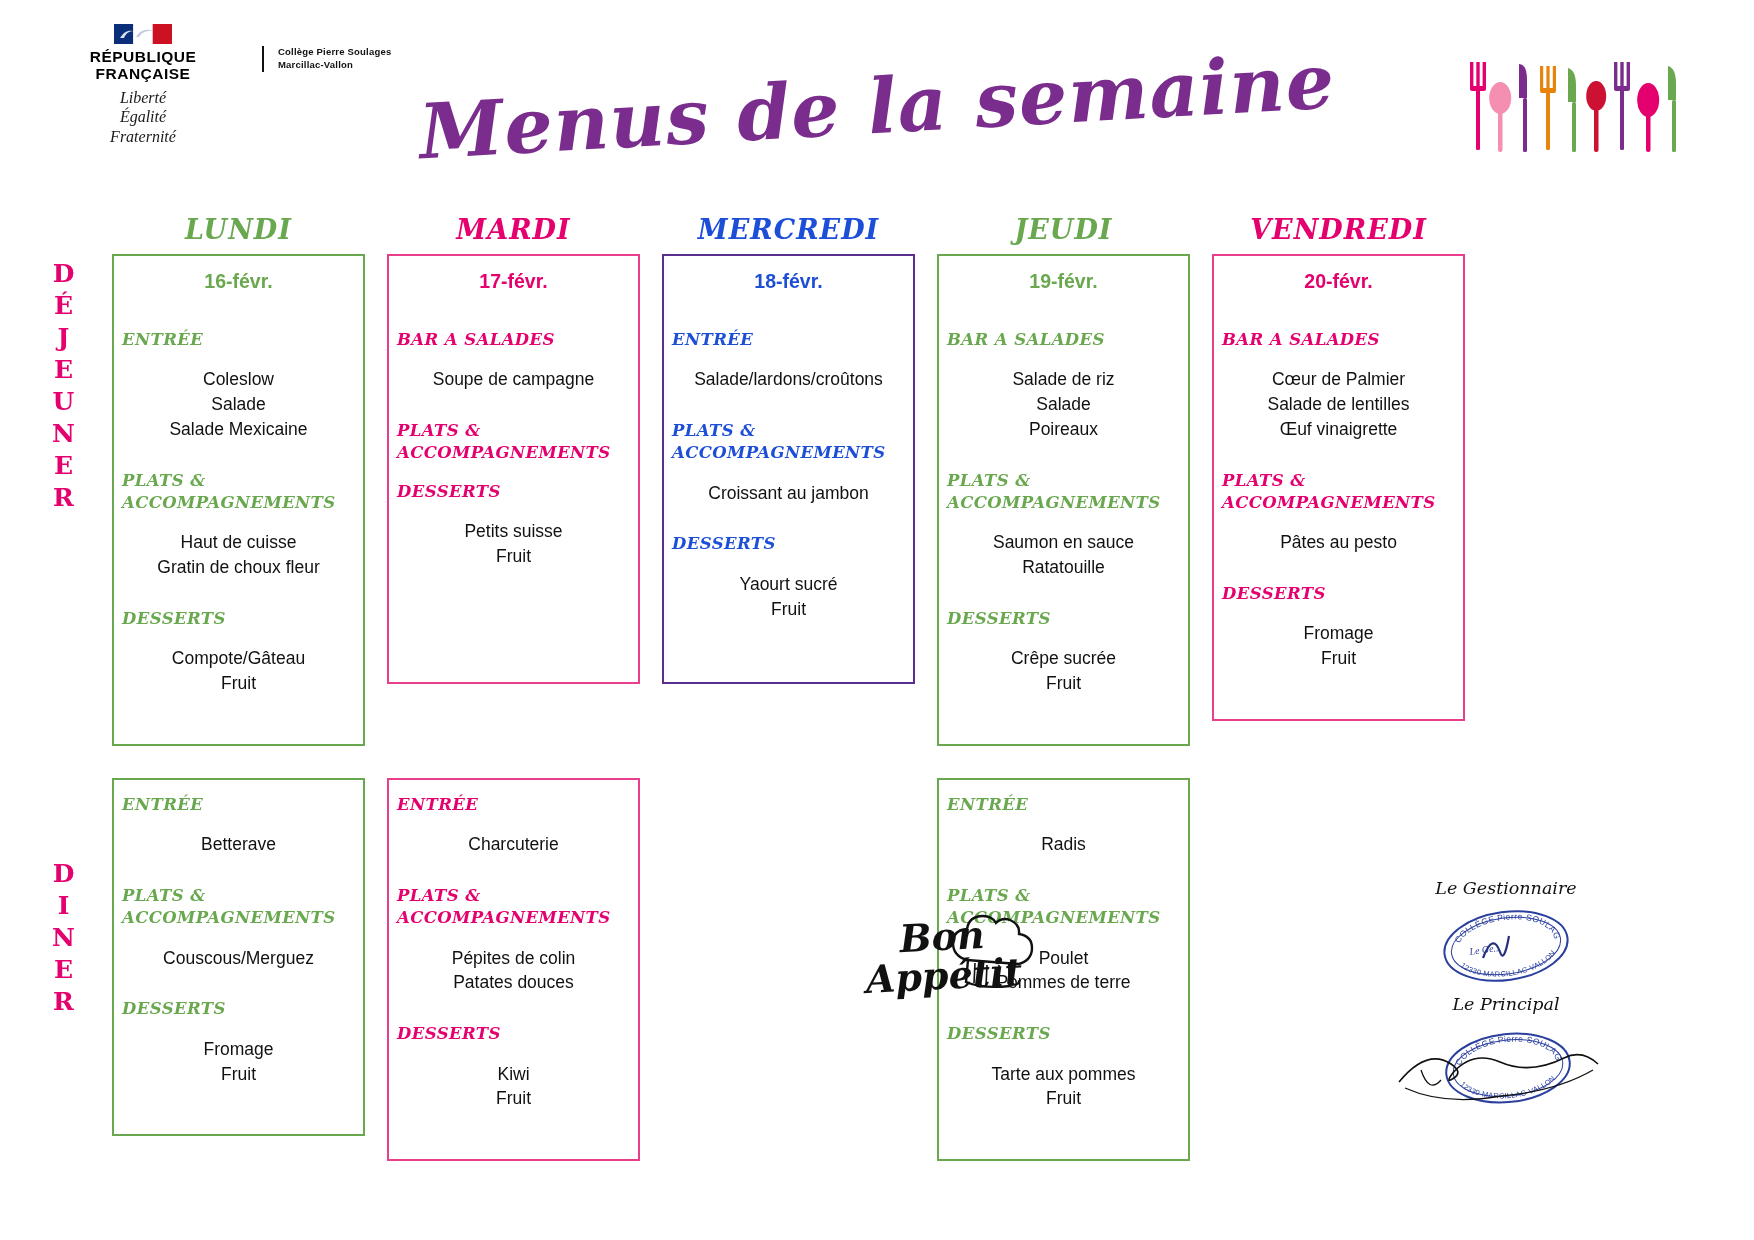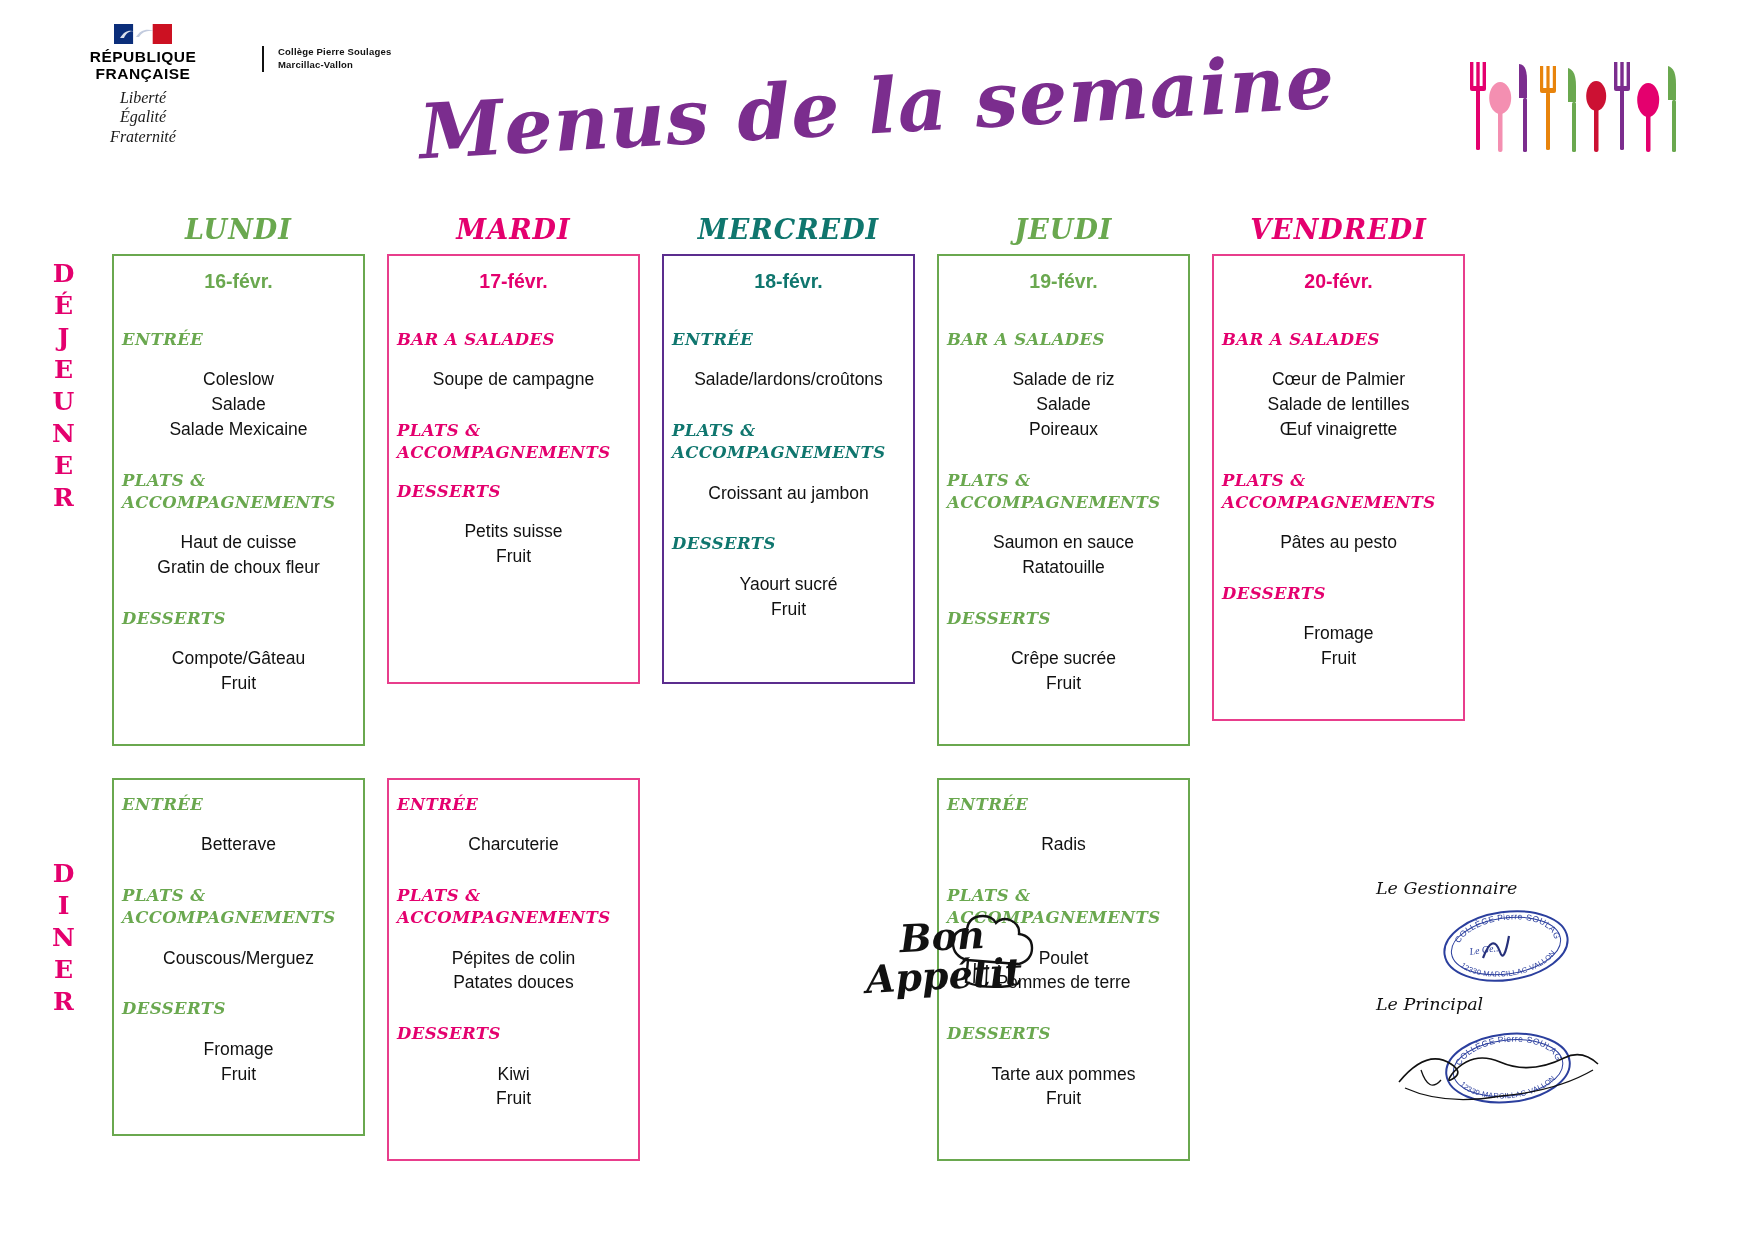--- a/index.html
+++ b/index.html
@@ -137,21 +137,21 @@
   .items {
     text-align: center;
     font-size: 17.5px;
     color: #111;
     line-height: 1.42;
     margin-bottom: 28px;
   }
 
   .g { color: #6aa84f; }
   .p { color: #e4006e; }
-  .v { color: #0f766e; }
+  .v { color: #1d4ed8; }
 
   
   #dinner-row {
     margin-top: 32px;
   }
   .card.dinner {
     min-height: 345px;
     padding-top: 14px;
   }
   .card.empty {
@@ -203,21 +203,21 @@
     left: 945px;
     top: 910px;
   }
 
   
   #signatures {
     position: absolute;
     right: 118px;
     top: 878px;
     width: 260px;
-    text-align: left;
+    text-align: center;
   }
   .sig-label {
     font-family: "DejaVu Serif", serif;
     font-style: italic;
     font-size: 17.5px;
     color: #111;
   }
   .stamp-box {
     position: relative;
     height: 92px;

